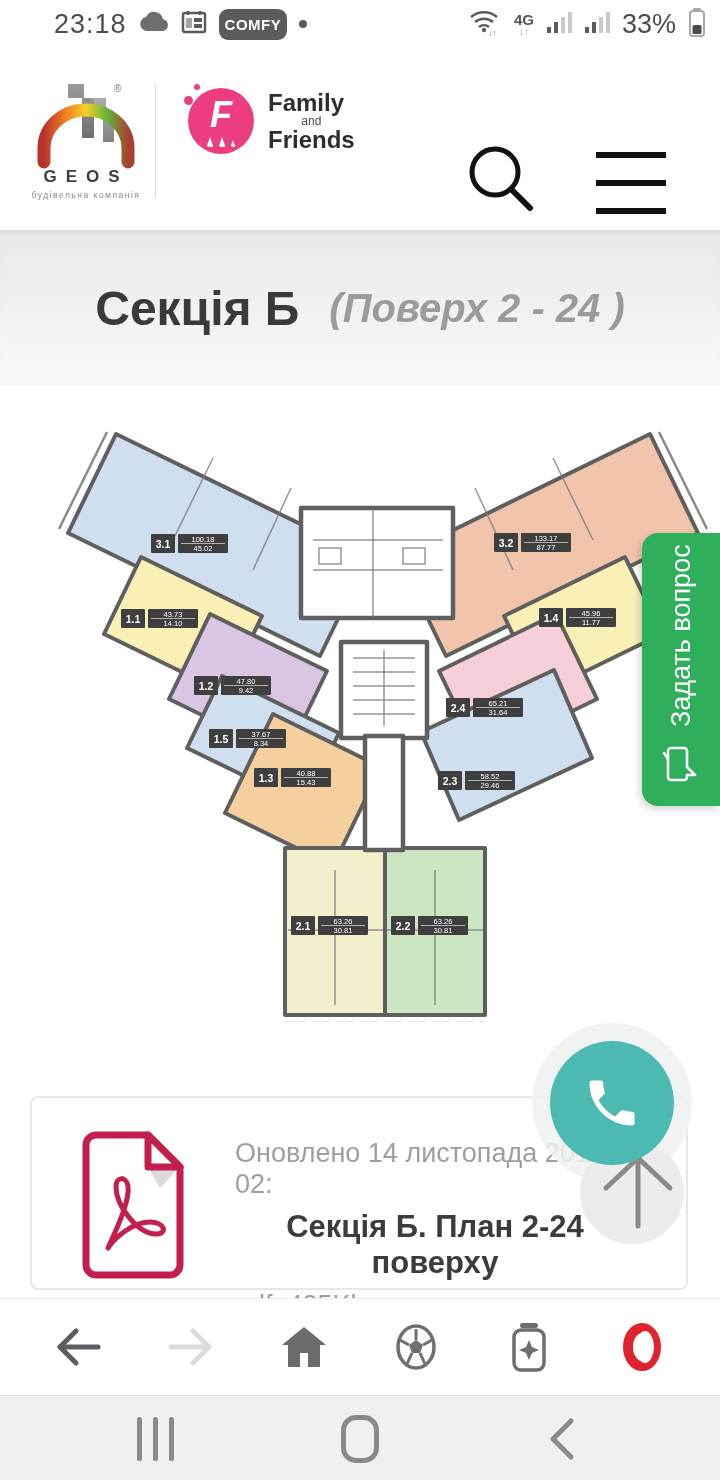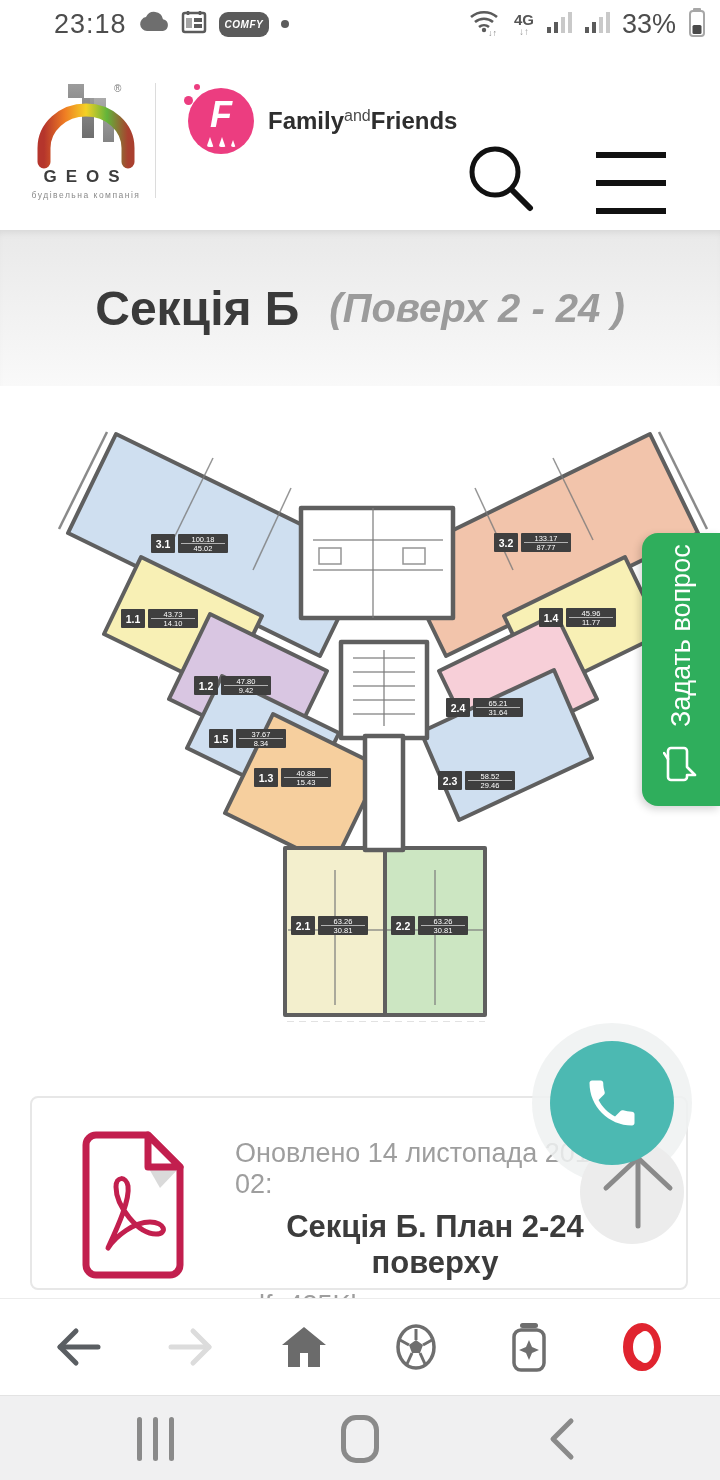--- a/index.html
+++ b/index.html
@@ -3,40 +3,40 @@
 <meta charset="utf-8">
 <style>
   html,body{margin:0;padding:0;}
   body{width:720px;height:1480px;position:relative;background:#fff;overflow:hidden;
        font-family:"Liberation Sans","DejaVu Sans",sans-serif;}
   .abs{position:absolute;}
   
   .status-bar{left:0;top:0;width:720px;height:48px;display:flex;align-items:center;justify-content:space-between;padding:0 14px;box-sizing:border-box;}
   .sb-left,.sb-right{display:flex;align-items:center;gap:12px;}
   .sb-time{font-size:27px;color:#4d4d4d;margin-left:40px;letter-spacing:1px;}
-  .comfy-badge{background:#5b5b5b;color:#fff;font-size:10px;font-weight:bold;border-radius:9px;padding:7px 6px;letter-spacing:.5px;font-style:italic;}
+  .comfy-badge{background:#5b5b5b;color:#fff;font-size:15px;font-weight:bold;border-radius:9px;padding:7px 6px;letter-spacing:.5px;}
   .sb-dot{width:8px;height:8px;border-radius:50%;background:#5b5b5b;}
   .sb-pct{font-size:27px;color:#4d4d4d;}
   .fourg{display:flex;flex-direction:column;align-items:center;line-height:1;color:#555;justify-content:center;}
   .fourg b{font-size:15px;font-weight:bold;}
   .fourg span{font-size:10px;color:#9a9a9a;}
   
   .header{left:0;top:48px;width:720px;height:182px;background:#fff;}
   .geos-logo{left:30px;top:28px;width:120px;height:130px;}
   .hdr-divider{left:155px;top:35px;width:1px;height:115px;background:#dcdcdc;}
   .ff-logo{left:188px;top:40px;display:flex;align-items:center;gap:14px;}
   .ff-circle{width:66px;height:66px;border-radius:50%;background:#ec3d80;position:relative;}
   .ff-circle .f{position:absolute;left:0;right:0;top:6px;text-align:center;color:#fff;font-size:36px;font-weight:bold;font-style:italic;}
   .ff-bub1{position:absolute;width:9px;height:9px;border-radius:50%;background:#ec3d80;left:-4px;top:8px;}
   .ff-bub2{position:absolute;width:6px;height:6px;border-radius:50%;background:#ec3d80;left:6px;top:-4px;}
   .ff-fig{position:absolute;left:10px;bottom:7px;width:46px;height:10px;display:flex;gap:5px;justify-content:center;}
   .ff-fig i{display:block;width:7px;height:10px;background:#fff;clip-path:polygon(50% 0,100% 100%,0 100%);border-radius:2px;}
-  .ff-text{display:flex;flex-direction:row;line-height:1.05;color:#2e2e2e;}
+  .ff-text{display:flex;flex-direction:column;line-height:1.05;color:#2e2e2e;}
   .ff-text .big{font-size:24px;font-weight:bold;}
-  .ff-text .sml{font-size:16px;color:#4a4a4a;}
+  .ff-text .sml{font-size:12px;color:#4a4a4a;text-align:center;}
   .search-btn{left:462px;top:92px;width:78px;height:82px;}
   .menu-btn{left:596px;top:104px;width:70px;height:62px;display:flex;flex-direction:column;justify-content:space-between;}
   .menu-btn i{display:block;height:6px;background:#111;}
   
   .title-band{left:0;top:230px;width:720px;height:156px;background:linear-gradient(#e9e9e9,#f9f9f9);box-shadow:inset 0 6px 8px -5px rgba(0,0,0,.10);display:flex;align-items:center;justify-content:center;gap:30px;}
   .title-main{font-size:48px;font-weight:bold;color:#3a3a3a;}
   .title-sub{font-size:40px;font-weight:600;font-style:italic;color:#9b9b9b;}
   
   .plan{left:0;top:430px;width:720px;height:592px;margin-left:23px;}
   .unit{stroke:#5f5f5f;stroke-width:4;stroke-linejoin:round;}

